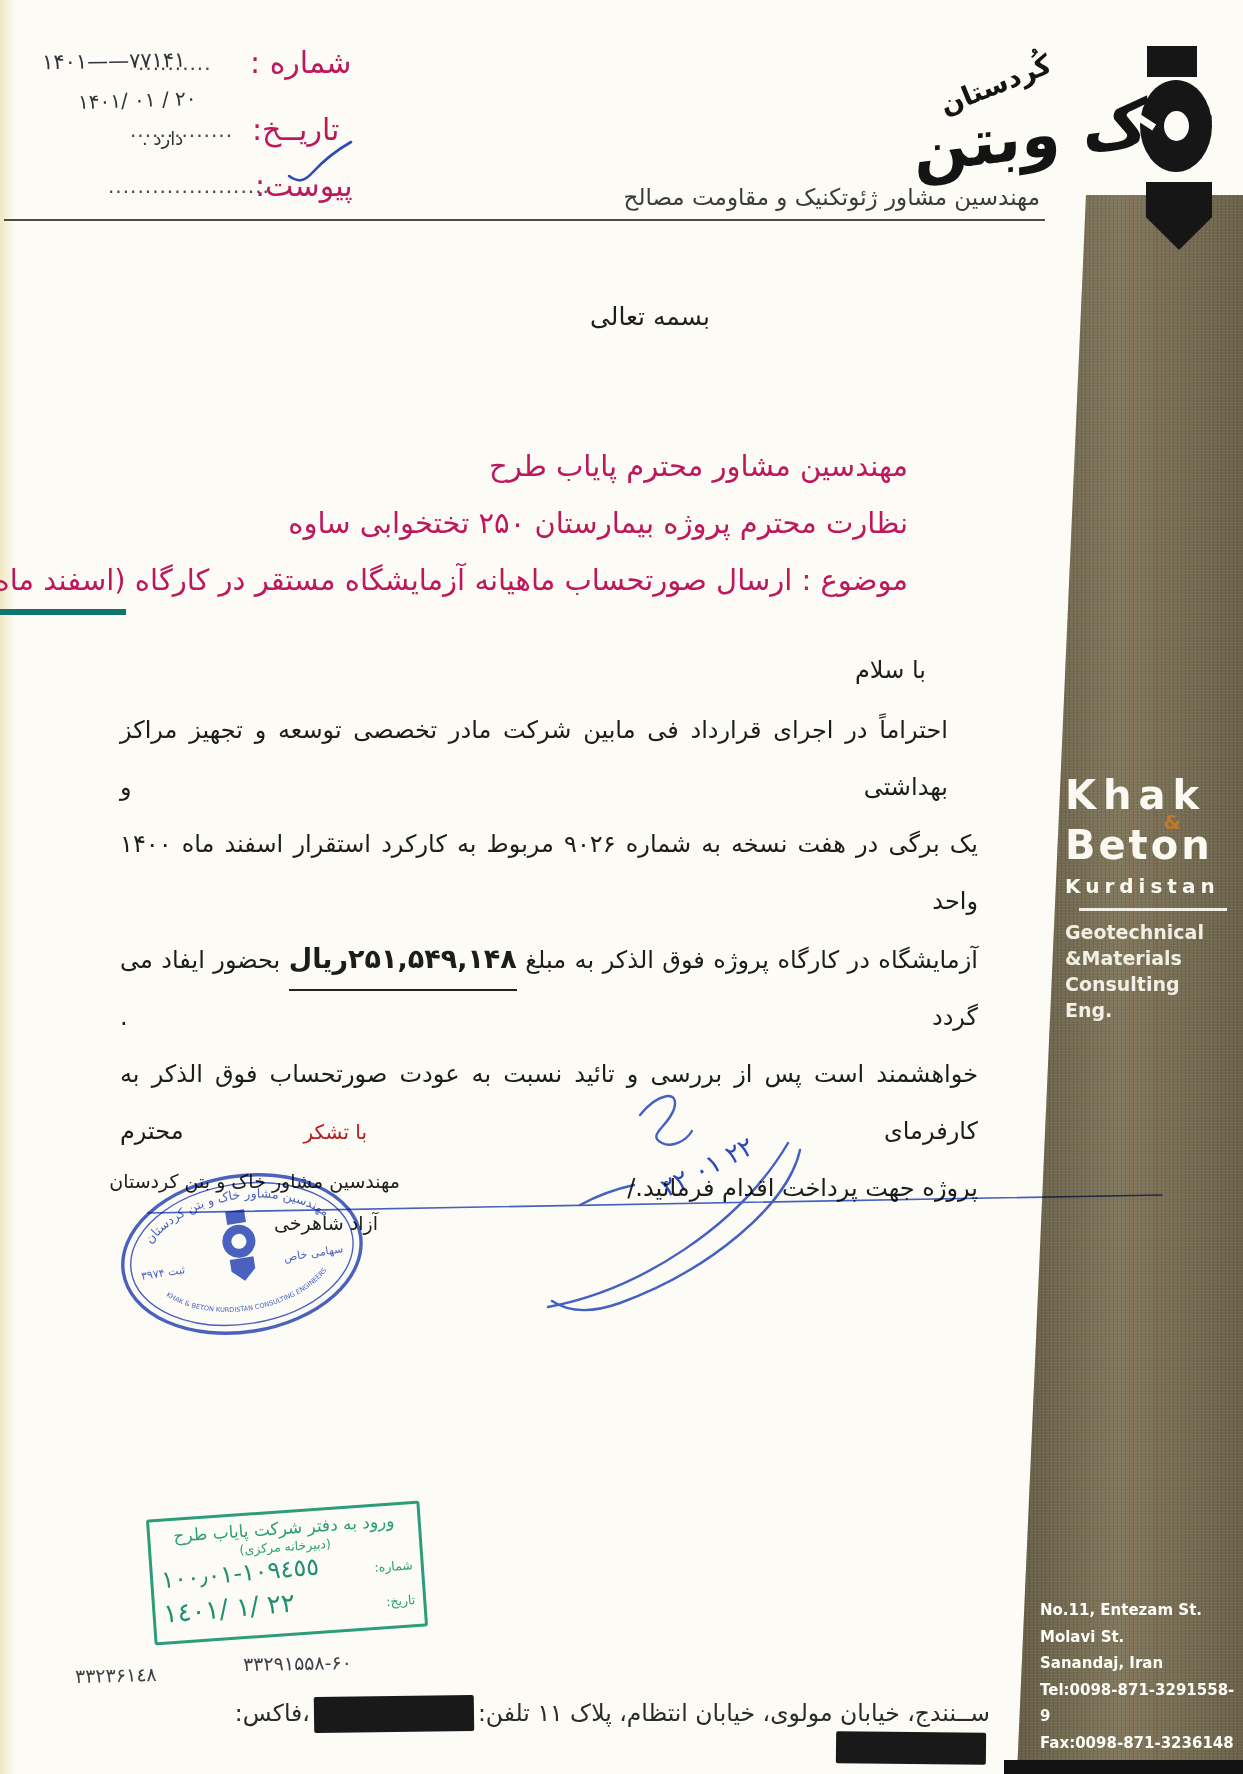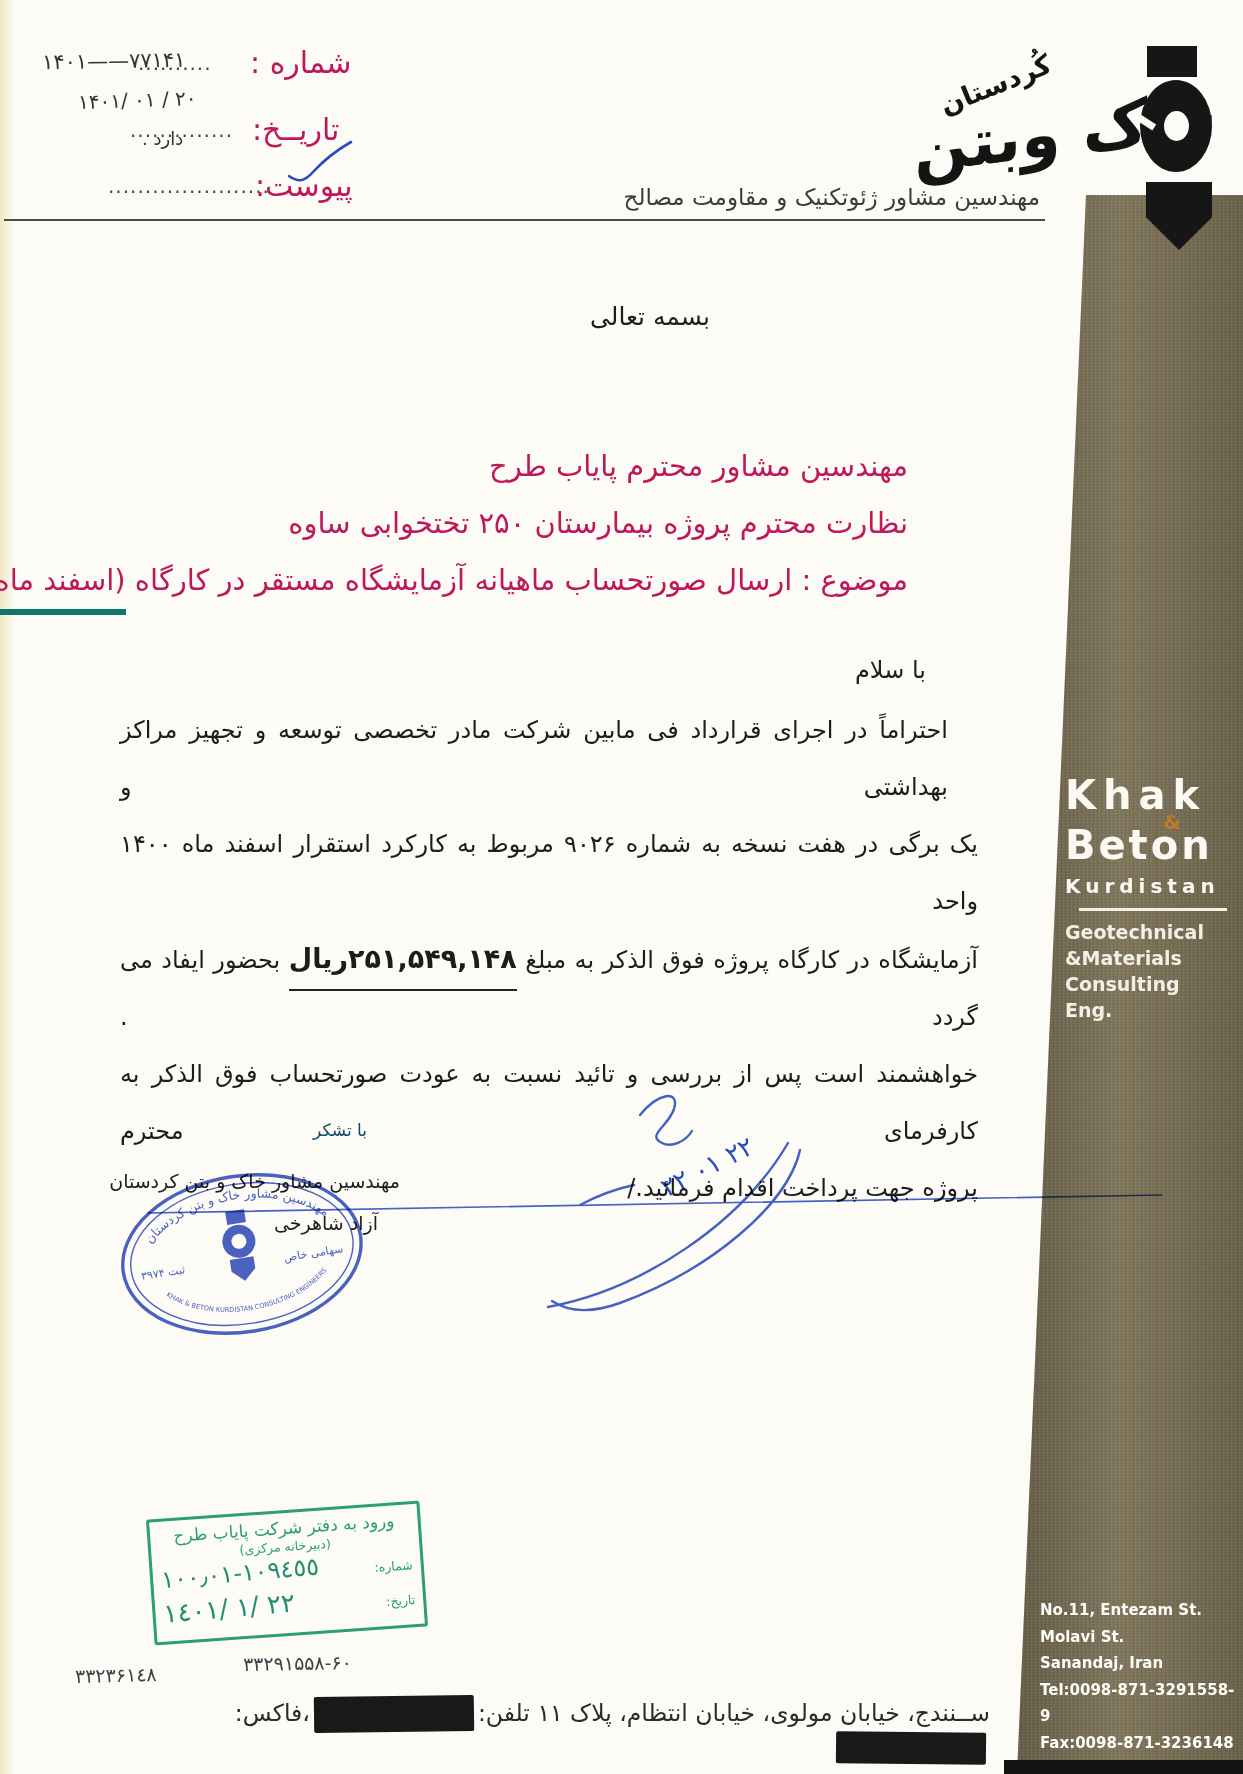--- a/index.html
+++ b/index.html
@@ -67,21 +67,21 @@
   .recipients{left:200px;top:438px;width:708px;text-align:right;font-size:29px;
     line-height:57px;color:#be185d;}
   .subject-underlined{display:inline-block;border-bottom:6px solid #0f766e;}
   .salam{left:855px;top:656px;font-size:24px;color:#1e1e1e;}
   .body-par{left:92px;top:702px;width:858px;font-size:24px;line-height:57px;color:#1c1c1c;margin-left:28px;}
   .jline{text-align:justify;text-align-last:justify;}
   .jline-first{padding-right:30px;}
   .jline-last{text-align:right;text-align-last:right;}
   .amount{font-size:27px;font-weight:bold;border-bottom:2.5px solid #222;padding-bottom:15px;}
 
-  .closing-thanks{right:876px;top:1120px;font-size:17px;color:#0c4a6e;}
+  .closing-thanks{right:876px;top:1120px;font-size:20px;color:#b91c1c;}
   .closing-org{right:843px;top:1170px;font-size:19px;color:#1e1e1e;white-space:nowrap;}
   .closing-name{right:865px;top:1212px;font-size:19px;color:#1e1e1e;white-space:nowrap;}
 
   
   .pen{mix-blend-mode:multiply;}
   .blue-stamp{left:116px;top:1172px;width:252px;height:165px;transform:rotate(-9deg);
     opacity:.92;mix-blend-mode:multiply;z-index:5;}
   .hand-svg{left:100px;top:1055px;width:1120px;height:290px;z-index:6;}
 
   .green-stamp{left:150px;top:1510px;width:274px;height:126px;transform:rotate(-4deg);

